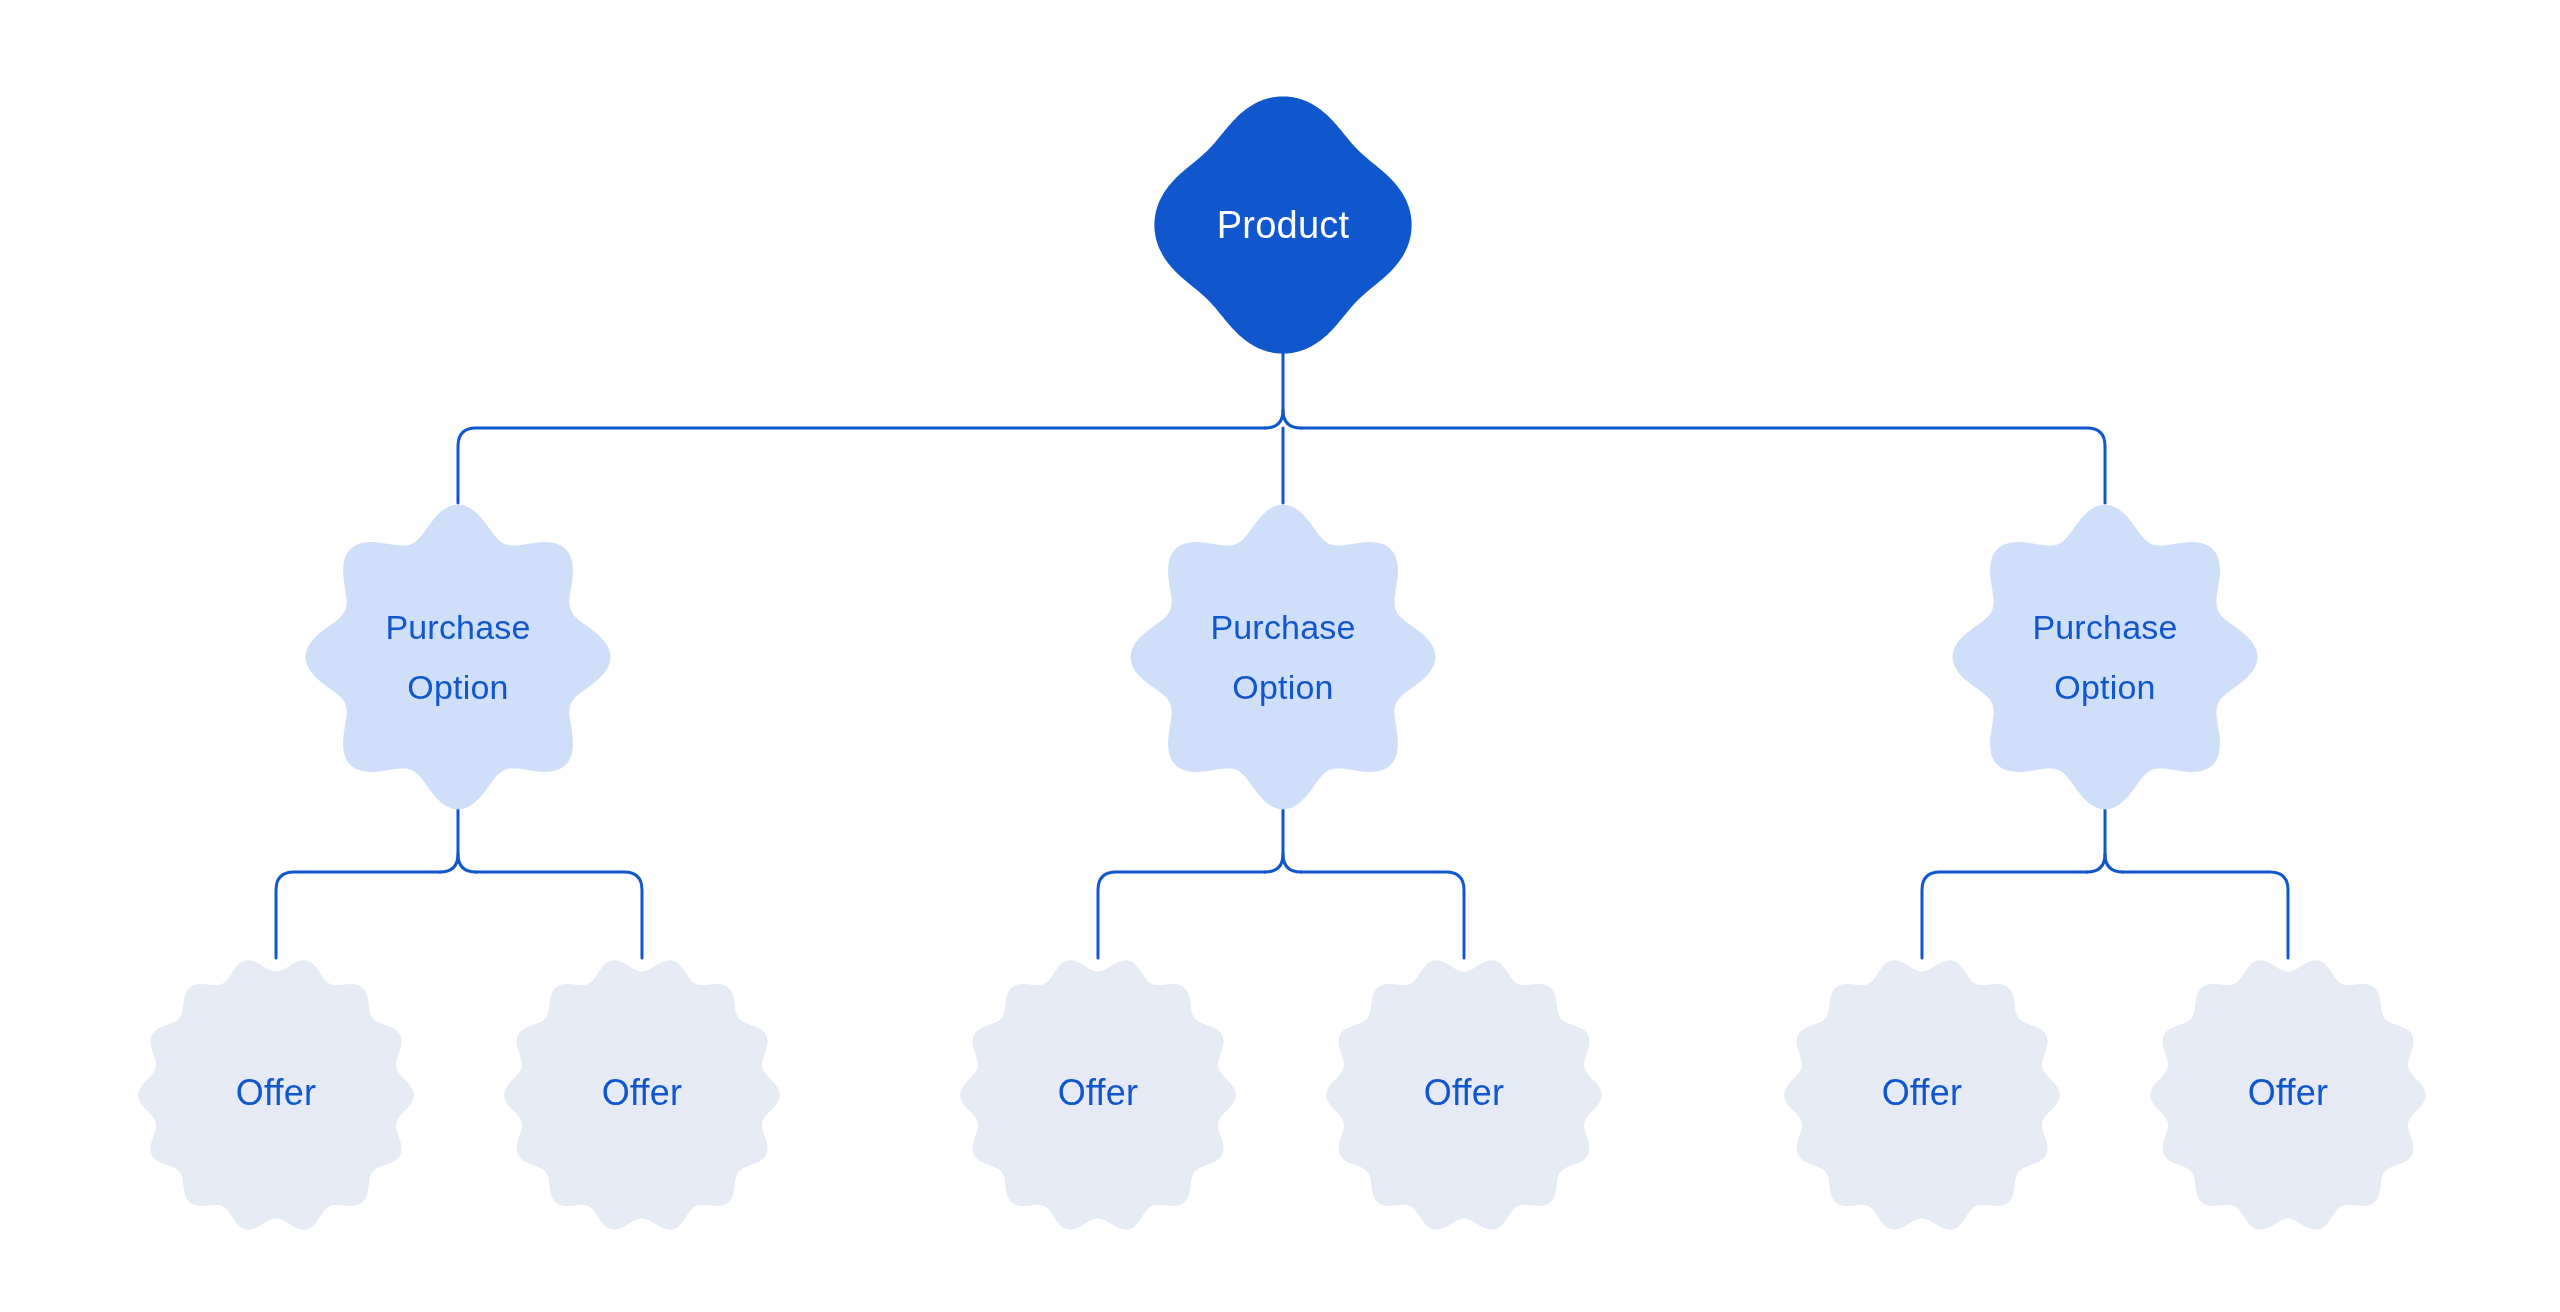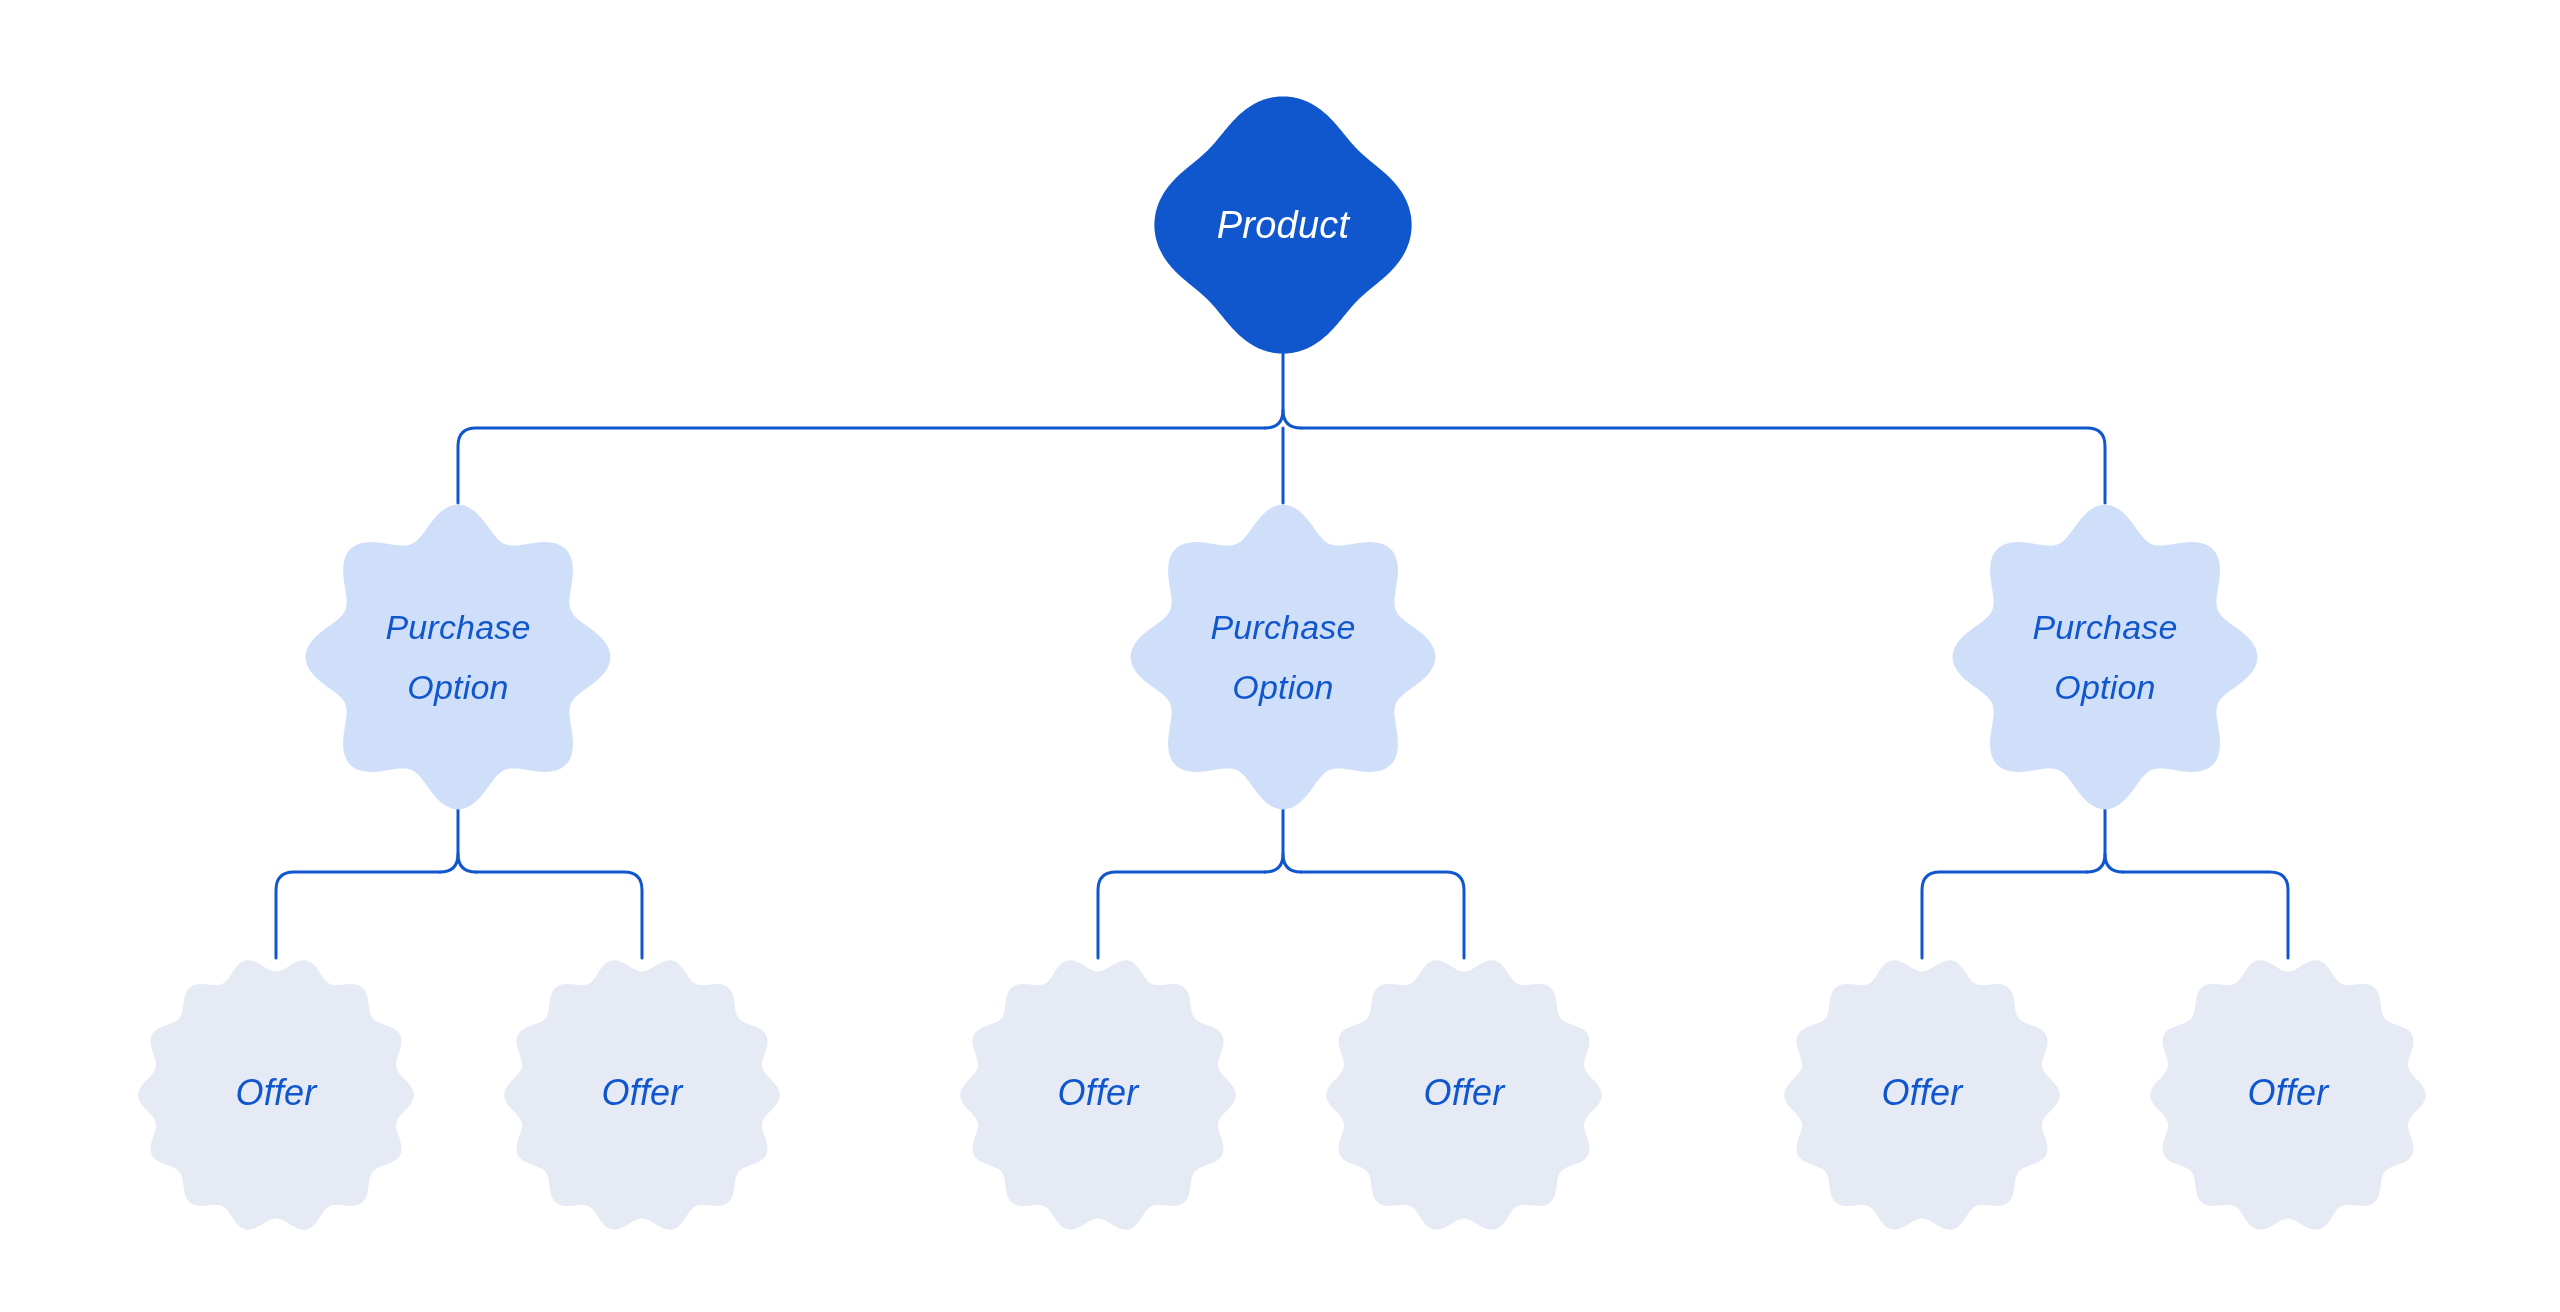--- a/index.html
+++ b/index.html
@@ -12,21 +12,20 @@
     font-family: "Liberation Sans", sans-serif;
     width: 2560px;
     height: 1312px;
     overflow: hidden;
   }
   #diagram-root {
     position: relative;
     width: 2560px;
     height: 1312px;
     background: #ffffff;
-    font-style: italic;
   }
   svg.canvas {
     position: absolute;
     top: 0;
     left: 0;
     width: 2560px;
     height: 1312px;
     display: block;
   }
   .node-label {

